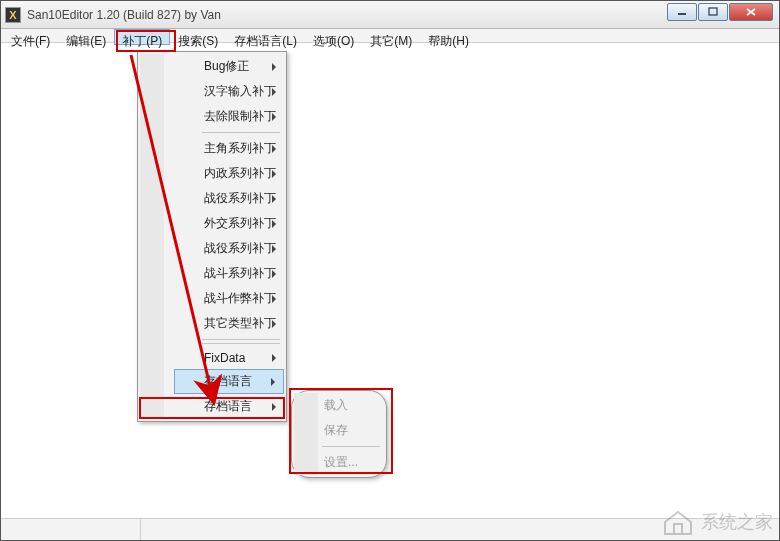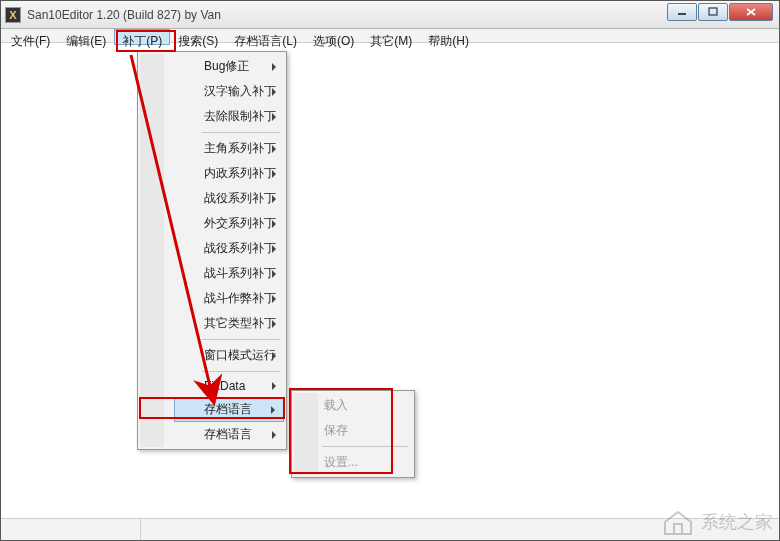--- a/index.html
+++ b/index.html
@@ -206,28 +206,27 @@
   <div class="dd-sep"></div>
   <div class="dd-item"><span>主角系列补丁</span><span class="submenu-arrow"></span></div>
   <div class="dd-item"><span>内政系列补丁</span><span class="submenu-arrow"></span></div>
   <div class="dd-item"><span>战役系列补丁</span><span class="submenu-arrow"></span></div>
   <div class="dd-item"><span>外交系列补丁</span><span class="submenu-arrow"></span></div>
   <div class="dd-item"><span>战役系列补丁</span><span class="submenu-arrow"></span></div>
   <div class="dd-item"><span>战斗系列补丁</span><span class="submenu-arrow"></span></div>
   <div class="dd-item"><span>战斗作弊补丁</span><span class="submenu-arrow"></span></div>
   <div class="dd-item"><span>其它类型补丁</span><span class="submenu-arrow"></span></div>
   <div class="dd-sep"></div>
-  <div class="dd-item"><span>窗口模式运行</span><span class="submenu-arrow"></span></div>
   <div class="dd-sep"></div>
   <div class="dd-item"><span>FixData</span><span class="submenu-arrow"></span></div>
   <div class="dd-item hover"><span>存档语言</span><span class="submenu-arrow"></span></div>
   <div class="dd-item"><span>存档语言</span><span class="submenu-arrow"></span></div>
 </div>
 
-<div class="dropdown" id="dd2" style="left:290px; top:389px; width:124px;">
+<div class="dropdown" id="dd2" style="left:290px; top:389px; width:96px;border-radius:18px;">
   <div class="dd-strip"></div>
   <div class="dd-item disabled"><span>载入</span></div>
   <div class="dd-item disabled"><span>保存</span></div>
   <div class="dd-sep"></div>
   <div class="dd-item disabled"><span>设置...</span></div>
 </div>
 
 <div class="redbox" style="left:115px; top:29px; width:60px; height:22px;"></div>
 <div class="redbox" style="left:138px; top:396px; width:146px; height:22px;"></div>
 <div class="redbox" style="left:288px; top:387px; width:104px; height:86px;"></div>

